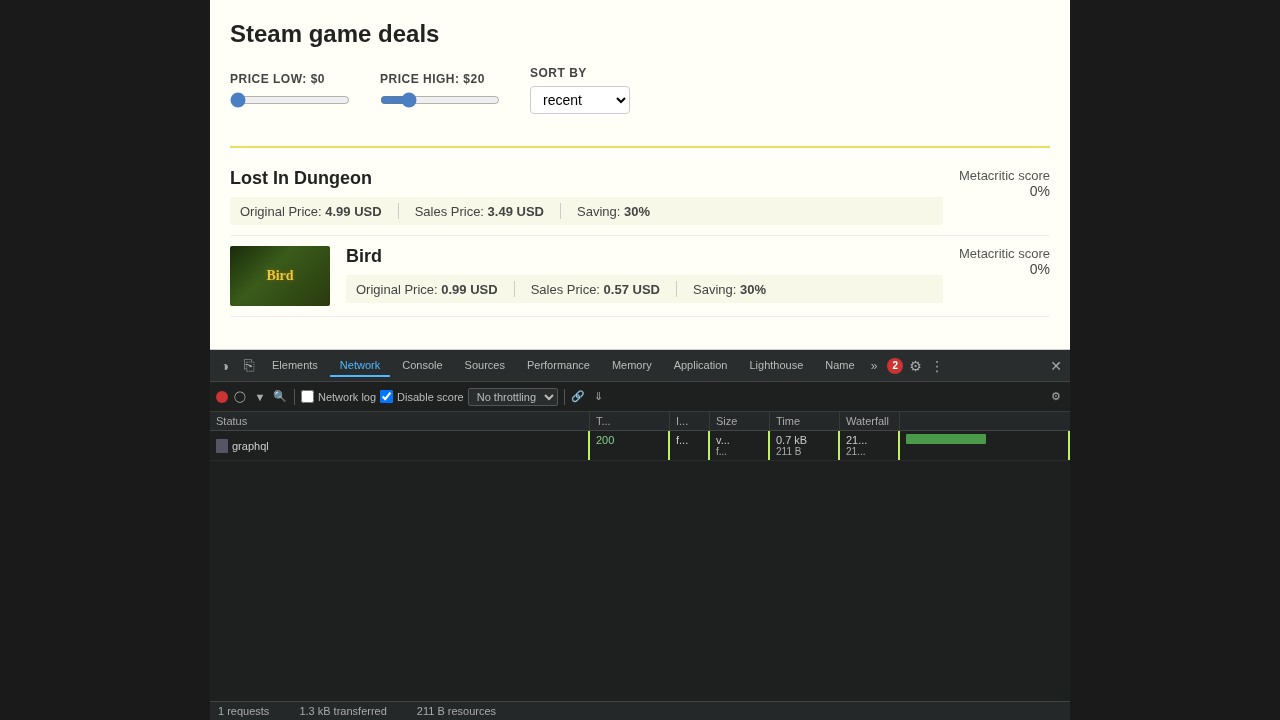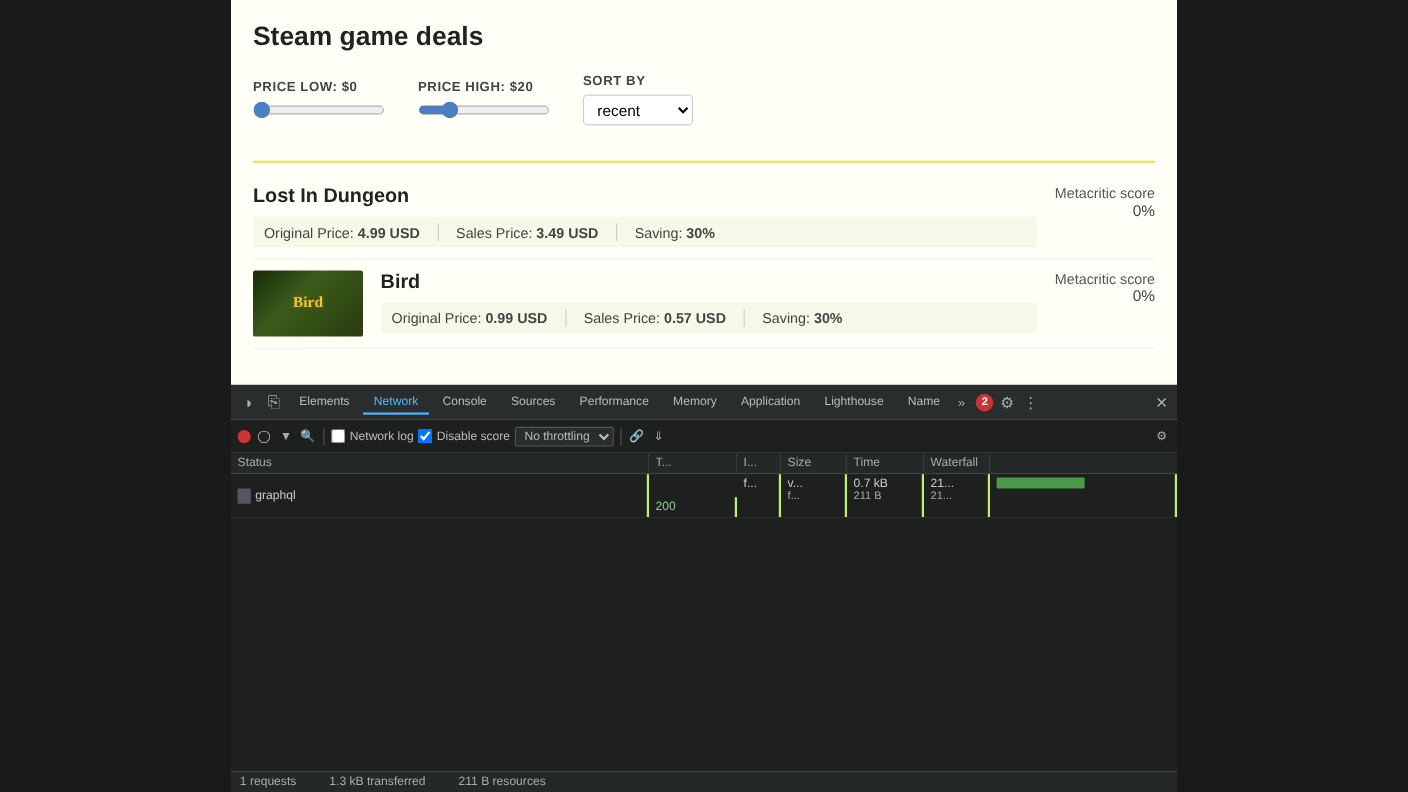--- a/index.html
+++ b/index.html
@@ -351,21 +351,20 @@
     .waterfall-bar {
       height: 10px;
       background: #4a9a4a;
       border-radius: 1px;
       margin: auto 0;
       width: 80px;
     }
 
     .status-200 {
       color: #88cc88;
-      margin-top: 21px;
     }
 
     .network-status-bar {
       background: #252828;
       padding: 3px 8px;
       font-size: 11px;
       color: #aaa;
       border-top: 1px solid #444;
       display: flex;
       gap: 30px;

